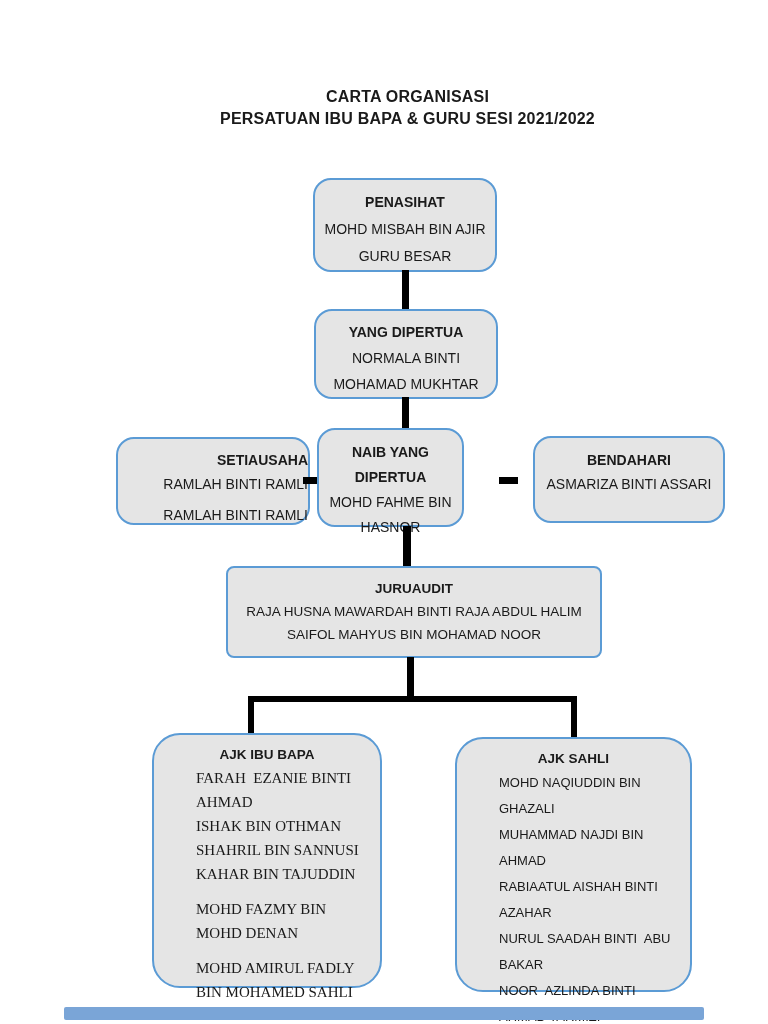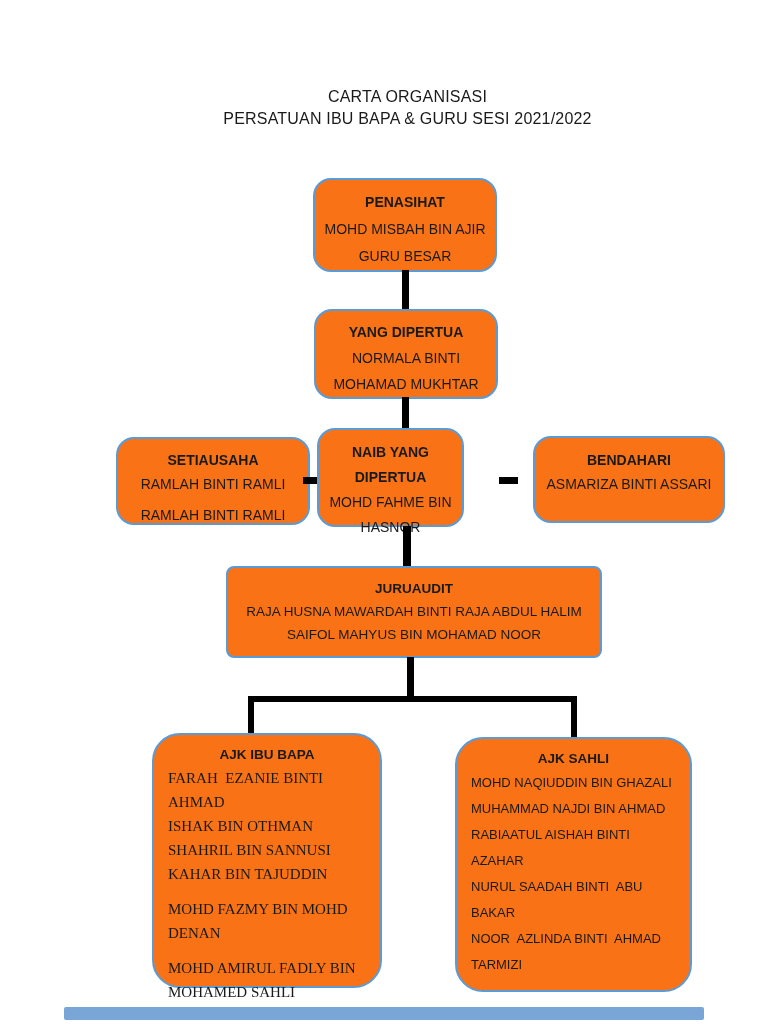--- a/index.html
+++ b/index.html
@@ -14,53 +14,53 @@
     position: relative;
     width: 768px;
     height: 1024px;
     background: #ffffff;
     overflow: hidden;
   }
   .abs { position: absolute; }
   .doc-title {
     top: 86px; left: 0; width: 768px;
     text-align: center;
-    font-weight: normal;
+    font-weight: bold;
     font-size: 16px;
     line-height: 22px;
     letter-spacing: 0.2px;
     padding-left: 47px;
   }
   .box {
     border: 2px solid var(--box-border);
     border-radius: 18px;
-    background: #f97316;
+    background: #e5e5e5;
     text-align: center;
   }
   .box-title { font-weight: bold; }
   .connector { background: var(--connector); }
   
   .b-penasihat   { left: 313px; top: 178px; width: 184px; height: 94px; padding-top: 9px; }
   .b-penasihat div  { font-size: 14px; line-height: 27px; }
   .b-yangdipertua{ left: 314px; top: 309px; width: 184px; height: 90px; padding-top: 8px; }
   .b-yangdipertua div { font-size: 14px; line-height: 26px; text-align: center; }
   .b-setiausaha  { left: 116px; top: 437px; width: 194px; height: 88px; padding-top: 9px; }
-  .b-setiausaha div { font-size: 14px; line-height: 24px; }
+  .b-setiausaha div { font-size: 14px; line-height: 24px; text-align: right; }
   .b-setiausaha .name2 { margin-top: 7px; }
   .b-naib        { left: 317px; top: 428px; width: 147px; height: 99px; padding-top: 10px; }
   .b-naib div { font-size: 14px; line-height: 25px; }
   .b-bendahari   { left: 517px; top: 436px; width: 192px; height: 87px; padding-top: 10px; margin-left: 16px; }
   .b-bendahari div { font-size: 14px; line-height: 24px; }
   .b-juruaudit   { left: 226px; top: 566px; width: 376px; height: 92px; padding-top: 9px; border-radius: 8px; }
   .b-juruaudit div { font-size: 13.5px; line-height: 23px; }
   
   .b-ajk-ibubapa { left: 152px; top: 733px; width: 230px; height: 255px; border-radius: 28px; padding: 12px 14px 0 14px; }
   .b-ajk-guru    { left: 455px; top: 737px; width: 237px; height: 255px; border-radius: 28px; padding: 12px 14px 0 14px; }
   .ajk-title { font-size: 13.5px; font-weight: bold; text-align: center; margin-bottom: 4px; }
-  .names { text-align: left; }
+  .names { text-align: left; margin-left: 28px; }
   .name { white-space: pre-wrap; }
   .b-ajk-ibubapa .name {
     font-family: "Liberation Serif", serif;
     font-size: 15px;
     line-height: 24px;
   }
   .b-ajk-ibubapa .gap-before { margin-top: 11px; }
   .b-ajk-guru .name {
     font-size: 13px;
     line-height: 26px;

